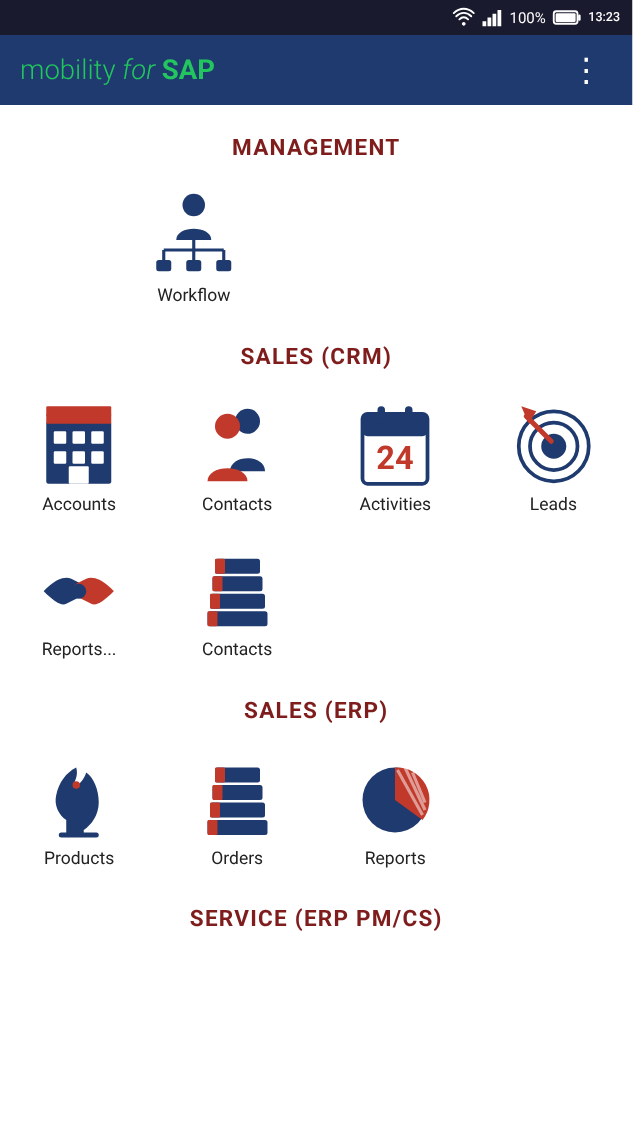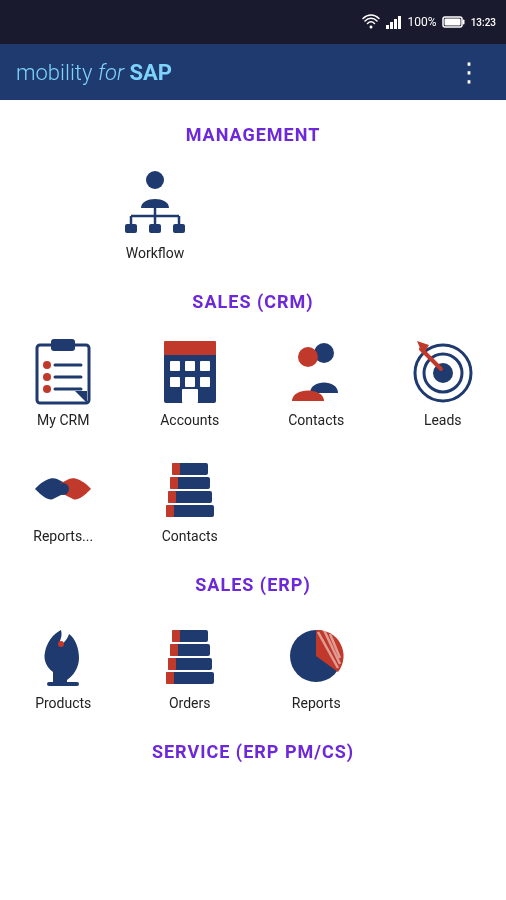--- a/index.html
+++ b/index.html
@@ -7,21 +7,21 @@
       width: 506px;
       min-height: 900px;
       font-family: 'Roboto', Arial, sans-serif;
       background: #fff;
       overflow-x: hidden;
     }
 
     
     .status-bar {
       background: #1a1a2e;
-      height: 44px;
+      height: 28px;
       display: flex;
       align-items: center;
       justify-content: flex-end;
       padding: 0 10px;
       gap: 6px;
     }
     .status-bar span {
       color: white;
       font-size: 12px;
     }
@@ -40,21 +40,21 @@
     .content {
       background: #fff;
       padding: 10px 0 20px 0;
     }
 
     
     .section-header {
       text-align: center;
       font-size: 18px;
       font-weight: 700;
-      color: #6d28d9;
+      color: #7f1d1d;
       letter-spacing: 1px;
       padding: 14px 0 8px 0;
     }
 
     
     .icon-grid {
       display: grid;
       grid-template-columns: repeat(4, 1fr);
       gap: 0;
       padding: 0 0 8px 0;
@@ -118,21 +118,21 @@
 
   <svg width="22" height="12" viewBox="0 0 22 12">
     <rect x="0" y="1" width="19" height="10" rx="2" fill="none" stroke="white" stroke-width="1.5"></rect>
     <rect x="19.5" y="3.5" width="2" height="5" rx="1" fill="white"></rect>
     <rect x="1.5" y="2.5" width="16" height="7" rx="1" fill="white"></rect>
   </svg>
   <span style="font-size:10px;font-weight:500;">13:23</span>
 </div>
 
 <div class="top-nav">
-  <div style="color:#7dd3fc;font-size:22px;">
+  <div style="color:#22c55e;font-size:22px;">
     <span style="font-weight:300;">mobility</span>
     <span style="font-style:italic;font-weight:300;"> for </span>
     <span style="font-weight:700;">SAP</span>
   </div>
   <div style="color:white;font-size:26px;cursor:pointer;padding:4px 8px;">⋮</div>
 </div>
 
 <div class="content">
 
   <div class="section-header">MANAGEMENT</div>
@@ -160,39 +160,20 @@
       </div>
       <span class="icon-label">Workflow</span>
     </div>
 
 
   </div>
 
   <div class="section-header">SALES (CRM)</div>
   <div class="icon-grid">
 
-    <div class="icon-item">
-      <div class="icon-box">
-        <svg width="60" height="66" viewBox="0 0 60 66">
-
-          <rect x="4" y="8" width="52" height="58" rx="3" fill="none" stroke="#1e3a6e" stroke-width="3"></rect>
-          <rect x="18" y="2" width="24" height="12" rx="3" fill="#1e3a6e"></rect>
-
-          <circle cx="14" cy="28" r="4" fill="#c0392b"></circle>
-          <line x1="22" y1="28" x2="48" y2="28" stroke="#1e3a6e" stroke-width="3" stroke-linecap="round"></line>
-          <circle cx="14" cy="40" r="4" fill="#c0392b"></circle>
-          <line x1="22" y1="40" x2="48" y2="40" stroke="#1e3a6e" stroke-width="3" stroke-linecap="round"></line>
-          <circle cx="14" cy="52" r="4" fill="#c0392b"></circle>
-          <line x1="22" y1="52" x2="48" y2="52" stroke="#1e3a6e" stroke-width="3" stroke-linecap="round"></line>
-
-          <path d="M42 54 L54 54 L54 66 Z" fill="#1e3a6e"></path>
-        </svg>
-      </div>
-      <span class="icon-label">My CRM</span>
-    </div>
 
     <div class="icon-item">
       <div class="icon-box">
         <svg width="60" height="66" viewBox="0 0 60 66">
 
           <rect x="4" y="16" width="52" height="50" rx="2" fill="#1e3a6e"></rect>
 
           <rect x="4" y="10" width="52" height="8" rx="1" fill="#c0392b"></rect>
           <rect x="4" y="4" width="52" height="8" rx="1" fill="#c0392b"></rect>
 
@@ -216,20 +197,35 @@
           <circle cx="38" cy="16" r="10" fill="#1e3a6e"></circle>
           <path d="M24 56 C24 42 52 42 52 56" fill="#1e3a6e"></path>
 
           <circle cx="22" cy="20" r="10" fill="#c0392b"></circle>
           <path d="M6 64 C6 50 38 50 38 64" fill="#c0392b"></path>
         </svg>
       </div>
       <span class="icon-label">Contacts</span>
     </div>
 
+    <div class="icon-item">
+      <div class="icon-box">
+        <svg width="60" height="66" viewBox="0 0 60 66">
+
+          <rect x="4" y="10" width="52" height="56" rx="4" fill="none" stroke="#1e3a6e" stroke-width="3"></rect>
+          <rect x="4" y="10" width="52" height="18" rx="4" fill="#1e3a6e"></rect>
+
+          <rect x="16" y="4" width="6" height="14" rx="3" fill="#1e3a6e"></rect>
+          <rect x="38" y="4" width="6" height="14" rx="3" fill="#1e3a6e"></rect>
+
+          <text x="30" y="54" text-anchor="middle" font-size="26" font-weight="700" fill="#c0392b">24</text>
+        </svg>
+      </div>
+      <span class="icon-label">Activities</span>
+    </div>
 
     <div class="icon-item">
       <div class="icon-box">
         <svg width="60" height="66" viewBox="0 0 60 66">
 
           <circle cx="30" cy="36" r="28" fill="none" stroke="#1e3a6e" stroke-width="3"></circle>
           <circle cx="30" cy="36" r="19" fill="none" stroke="#1e3a6e" stroke-width="3"></circle>
           <circle cx="30" cy="36" r="10" fill="#1e3a6e"></circle>
 
           <line x1="8" y1="12" x2="28" y2="32" stroke="#c0392b" stroke-width="4" stroke-linecap="round"></line>

